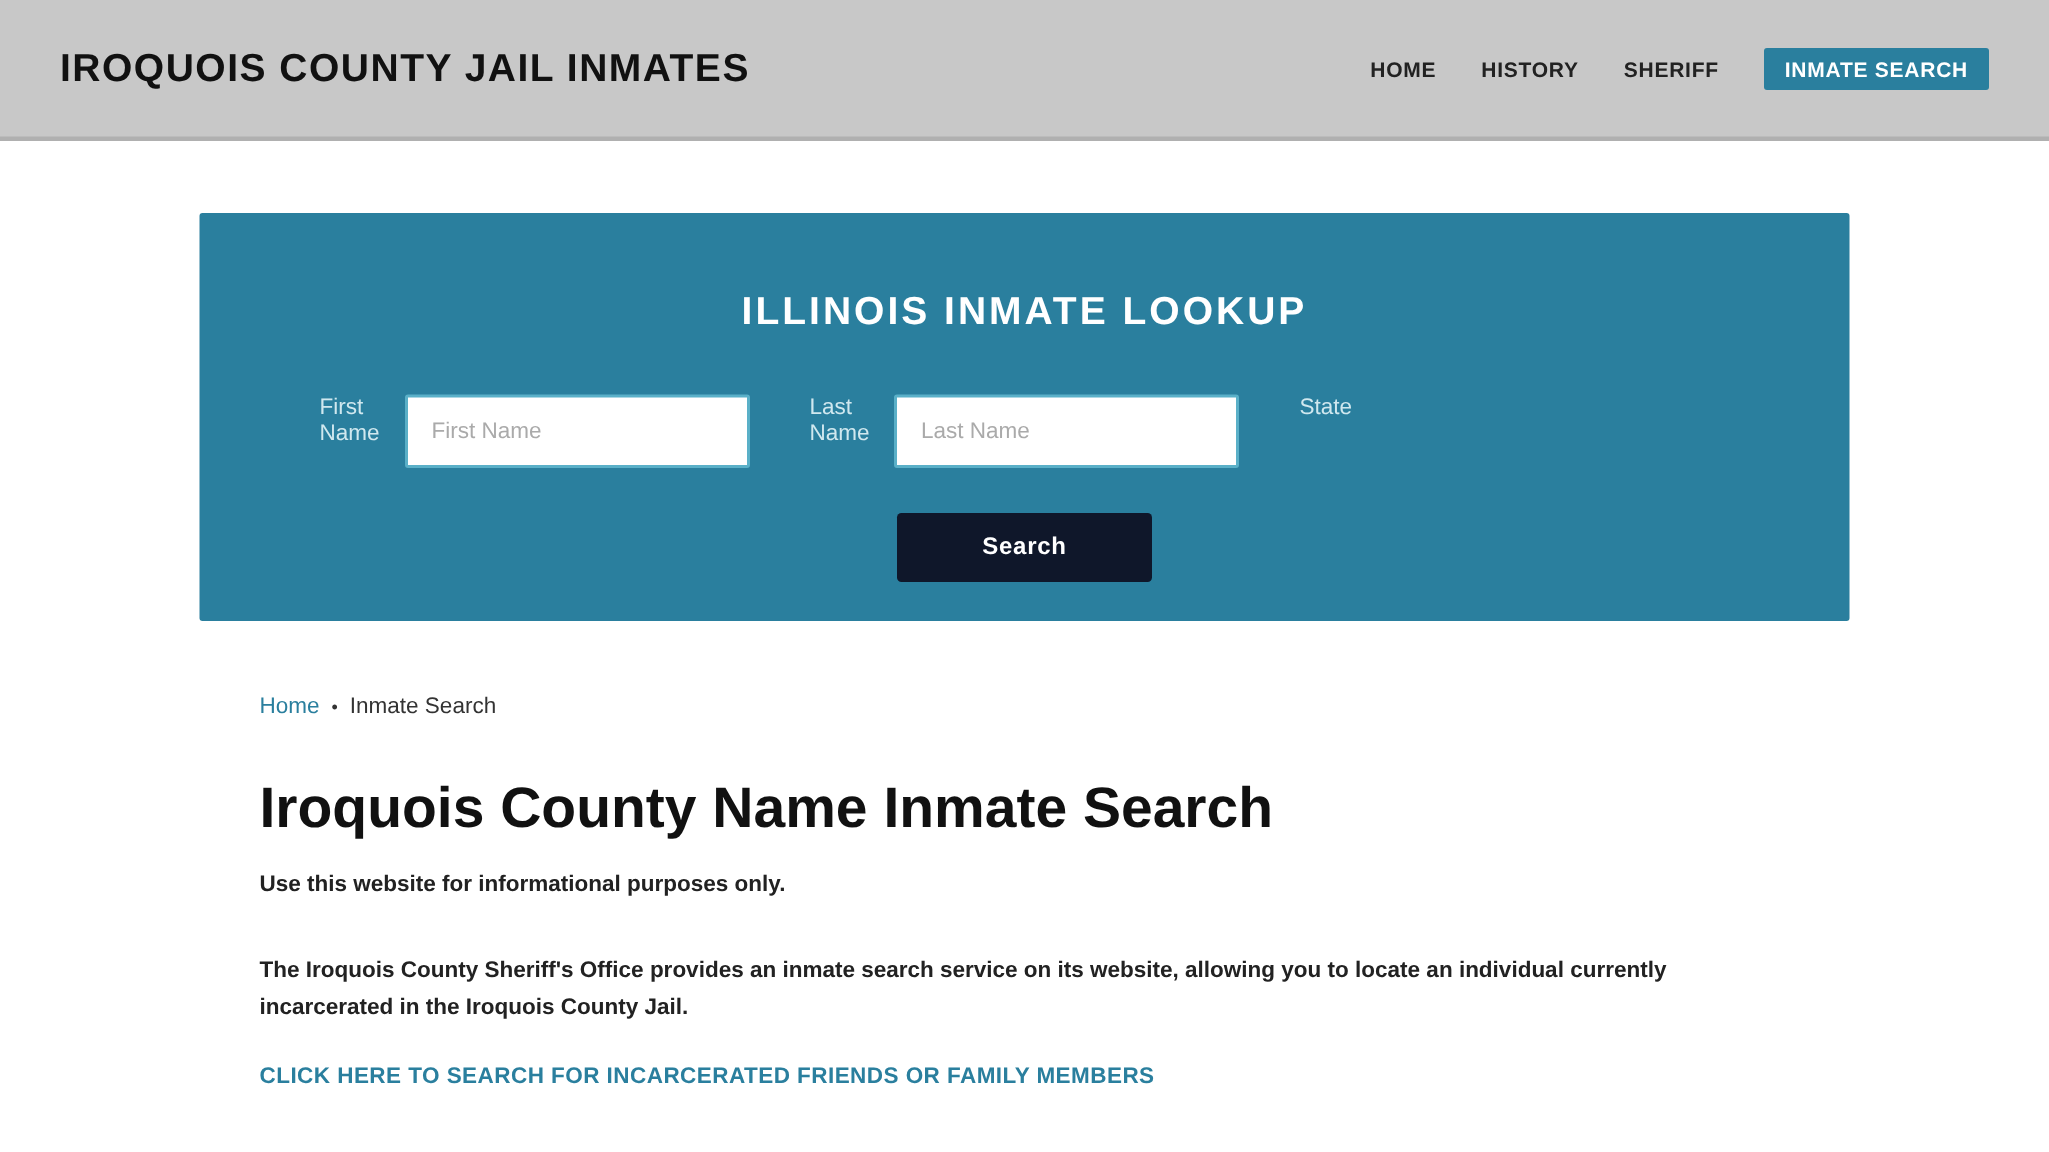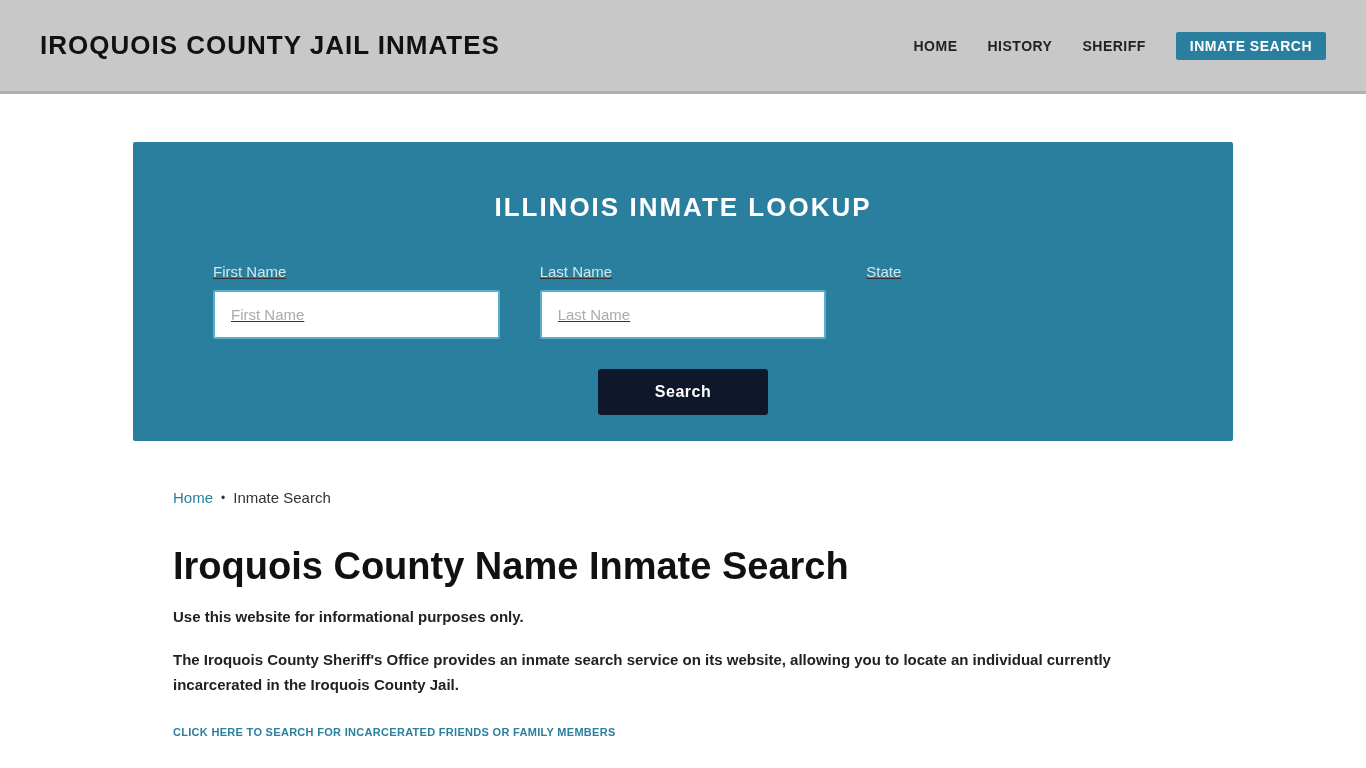--- a/index.html
+++ b/index.html
@@ -86,23 +86,22 @@
 
     .form-fields {
       display: flex;
       gap: 40px;
       width: 100%;
       margin-bottom: 30px;
     }
 
     .form-group {
       display: flex;
-      flex-direction: column;
+      flex-direction: row;
       flex: 1;
-      text-decoration: underline;
     }
 
     .form-label {
       font-size: 15px;
       color: #d0e8ef;
       margin-bottom: 10px;
       font-weight: 400;
     }
 
     .form-input {
@@ -170,35 +169,35 @@
       font-weight: 900;
       color: #111;
       margin-bottom: 20px;
       line-height: 1.1;
     }
 
     .page-subtitle {
       font-size: 15px;
       font-weight: 700;
       color: #222;
-      margin-bottom: 22px;
+      margin-bottom: 36px;
     }
 
     .page-description {
       font-size: 15px;
       font-weight: 700;
       color: #222;
       line-height: 1.7;
       margin-bottom: 24px;
       max-width: 1050px;
     }
 
     .cta-link {
       color: #2a7f9e;
-      font-size: 11px;
+      font-size: 15px;
       font-weight: 700;
       text-transform: uppercase;
       text-decoration: none;
       letter-spacing: 0.3px;
       cursor: pointer;
     }
   </style>
 </head>
 <body>
 

